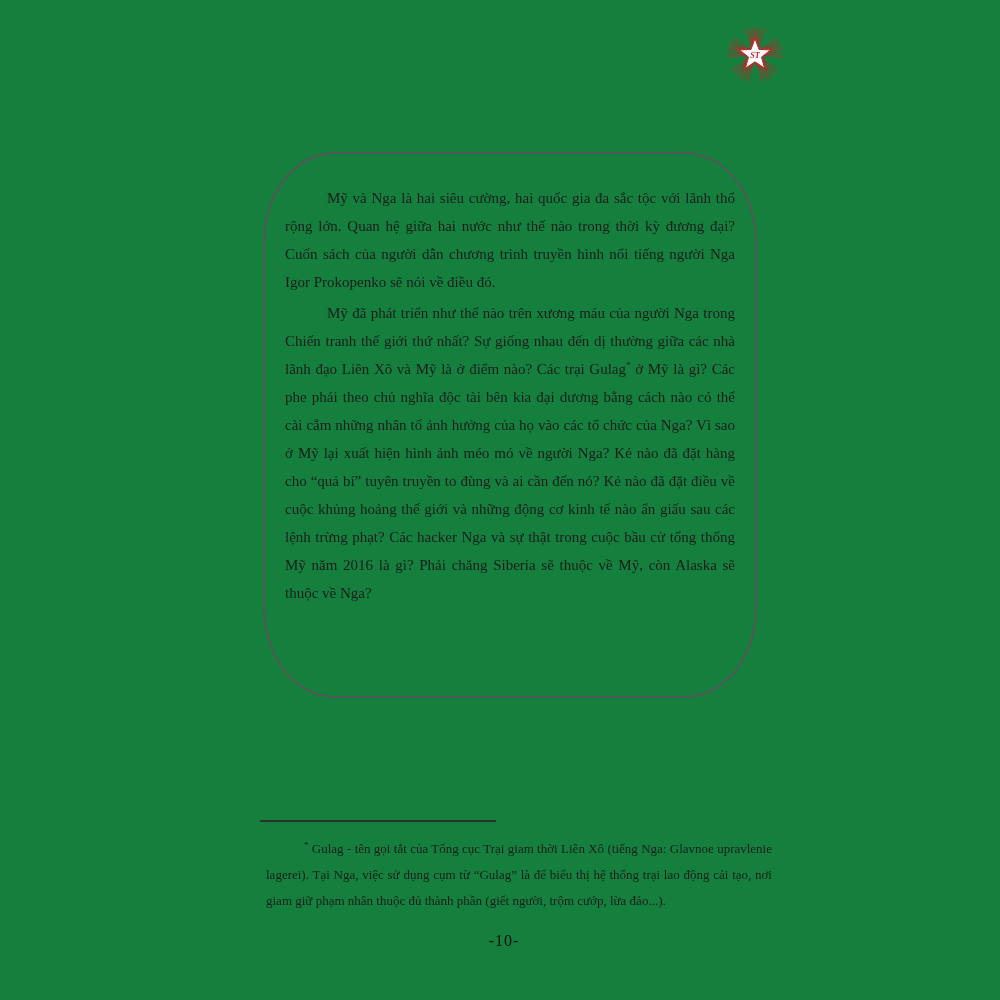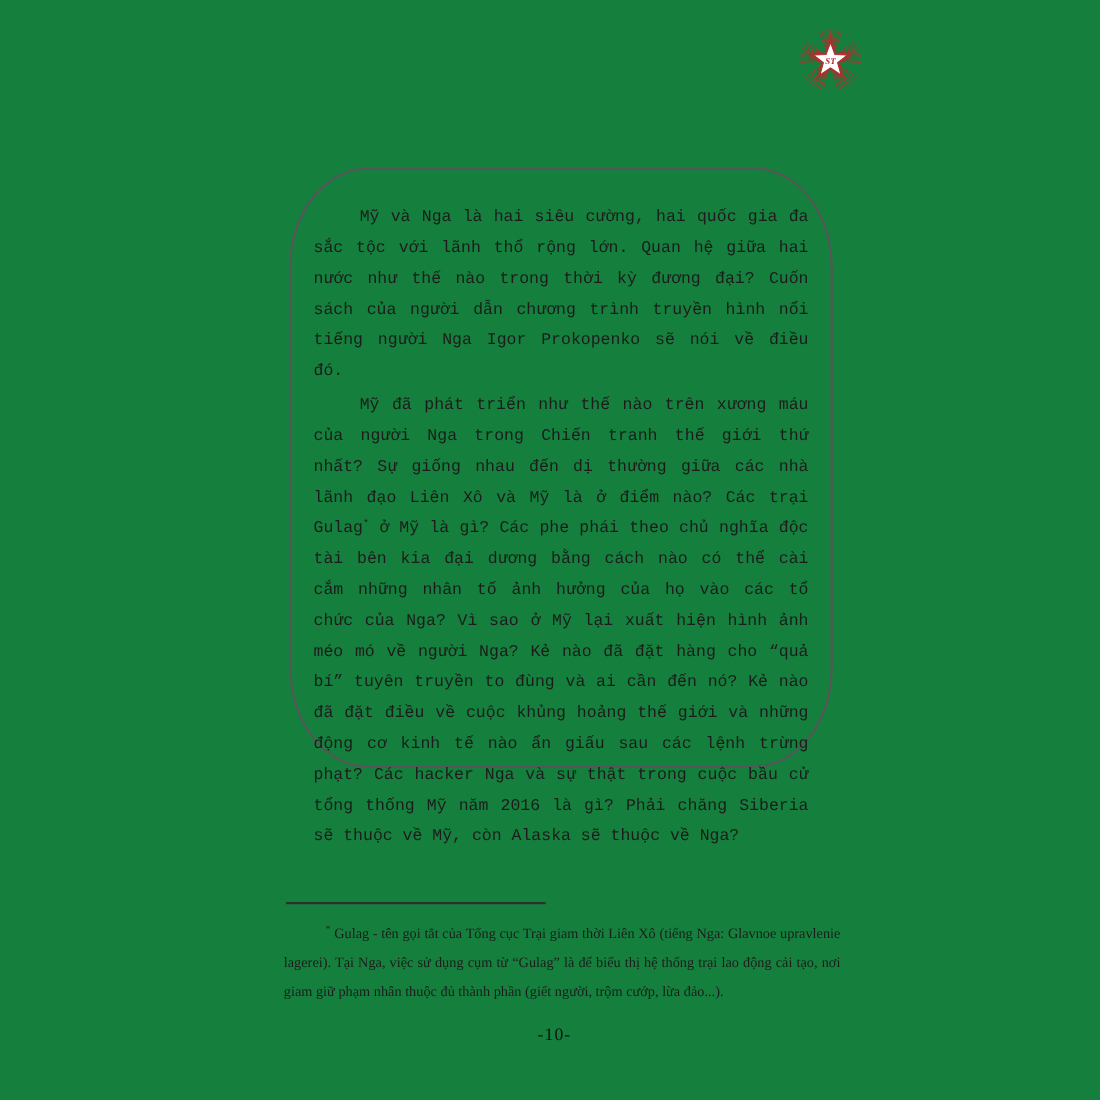--- a/index.html
+++ b/index.html
@@ -29,36 +29,35 @@
     padding: 30px 20px 0 20px;
     background: transparent;
   }
   .frame p {
     font-size: 15px;
     line-height: 28px;
     text-align: justify;
     text-indent: 42px;
     margin: 0 0 3px 0;
     color: #1c1c1c;
-    font-family: Liberation Mono, monospace;
   }
   sup.marker {
     font-size: 9px;
     line-height: 0;
     vertical-align: super;
   }
   .footnote-rule {
     position: absolute;
     left: 260px; top: 820px;
     width: 236px; height: 2px;
     background: #2f2f2f;
   }
   .footnote {
     position: absolute;
-    left: 258px; top: 836px;
+    left: 266px; top: 836px;
     width: 506px;
     font-size: 13px;
     line-height: 26px;
     text-align: justify;
     text-indent: 38px;
     color: #1c1c1c;
   }
   .page-number {
     position: absolute;
     left: 0; top: 932px;

